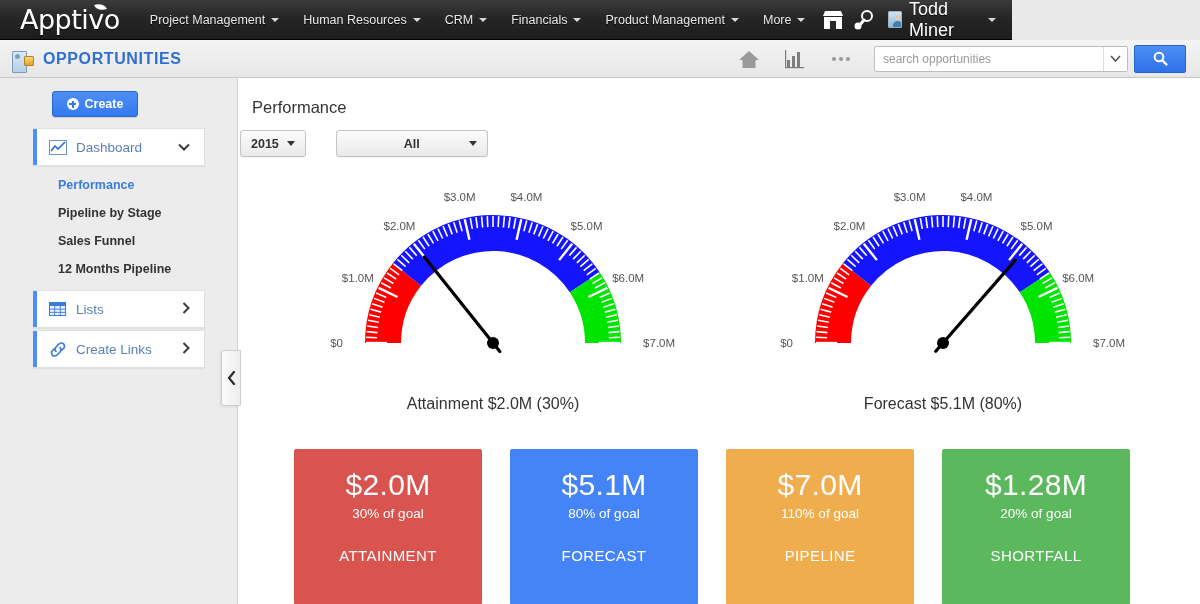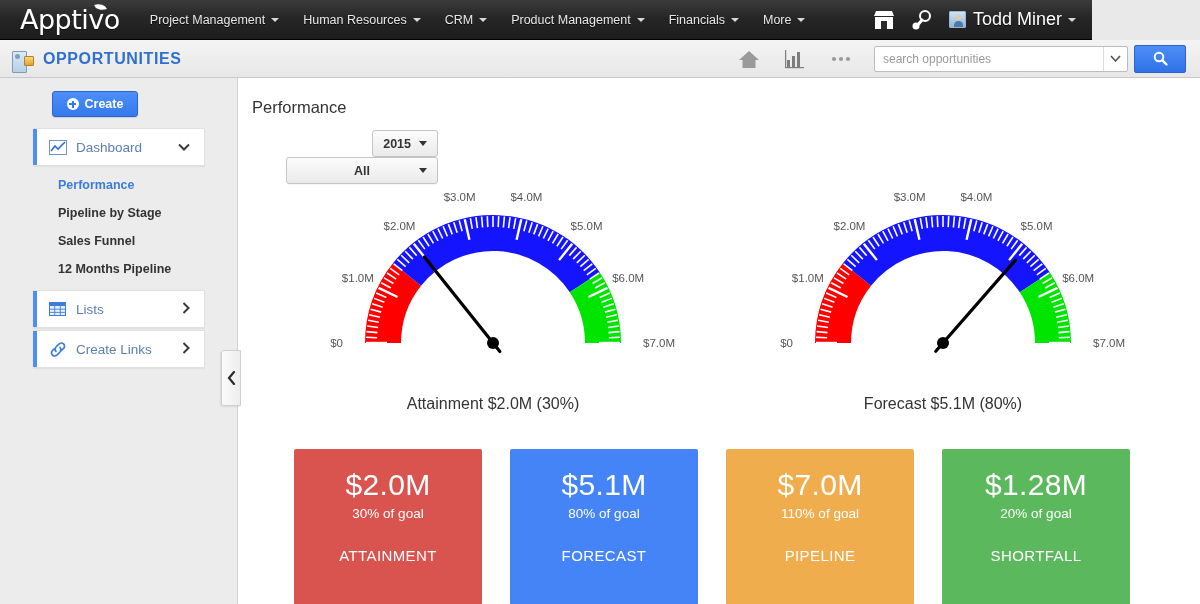--- a/index.html
+++ b/index.html
@@ -6,21 +6,21 @@
   html,body { width:1200px; height:604px; overflow:hidden; }
   body {
     font-family:"Liberation Sans", sans-serif;
     background:#e9e9e9;
     -webkit-font-smoothing:antialiased;
   }
   .app { position:relative; width:1200px; height:604px; }
 
   
   .topnav {
-    position:absolute; left:0; top:0; width:1092px; height:40px;
+    position:absolute; left:0; top:0; width:1012px; height:40px;
     background:linear-gradient(180deg,#3b3b3b 0%,#262626 45%,#1d1d1d 100%);
     display:flex; align-items:center;
     border-bottom:1px solid #000;
   }
   .logo {
     margin-left:20px; color:#fff; font-size:27px; letter-spacing:-0.5px;
     font-family:"DejaVu Sans", sans-serif; font-weight:400; position:relative;
     text-shadow:0 1px 1px rgba(0,0,0,.6);
   }
   .leaf {
@@ -155,21 +155,21 @@
     display:flex; align-items:center; justify-content:center; cursor:pointer;
     box-shadow:-1px 1px 2px rgba(0,0,0,.08); z-index:5;
   }
 
   
   .content {
     position:absolute; left:238px; top:78px; width:962px; height:526px;
     background:#fff; overflow:hidden;
   }
   .perf-title { position:absolute; left:14px; top:20px; font-size:16.5px; color:#333; }
-  .filters { position:absolute; left:18px; top:52px; display:flex; align-items:flex-end;flex-direction:column; }
+  .filters { position:absolute; left:2px; top:52px; display:flex; align-items:flex-start; }
   .btn-sel {
     height:27px; background:linear-gradient(180deg,#fcfcfc,#eaeaea);
     border:1px solid #c4c4c4; border-radius:3px; font-size:12.5px; font-weight:bold;
     color:#333; display:flex; align-items:center; cursor:pointer; padding:0 10px;
     box-shadow:0 1px 0 rgba(0,0,0,.04);
   }
   .btn-sel .caret-k {
     margin-left:8px; border-left:4px solid transparent; border-right:4px solid transparent;
     border-top:5px solid #333;
   }
@@ -210,25 +210,25 @@
       </div>
       <div class="navitem">
         <span>Human Resources</span>
         <i class="caret-d"></i>
       </div>
       <div class="navitem">
         <span>CRM</span>
         <i class="caret-d"></i>
       </div>
       <div class="navitem">
+        <span>Financials</span>
+        <i class="caret-d"></i>
+      </div>
+      <div class="navitem">
         <span>Product Management</span>
-        <i class="caret-d"></i>
-      </div>
-      <div class="navitem">
-        <span>Financials</span>
         <i class="caret-d"></i>
       </div>
       <div class="navitem">
         <span>More</span>
         <i class="caret-d"></i>
       </div>
     </div>
     <div class="navright">
       <div class="nav-ico">
         <svg width="24" height="20" viewBox="0 0 24 20">

